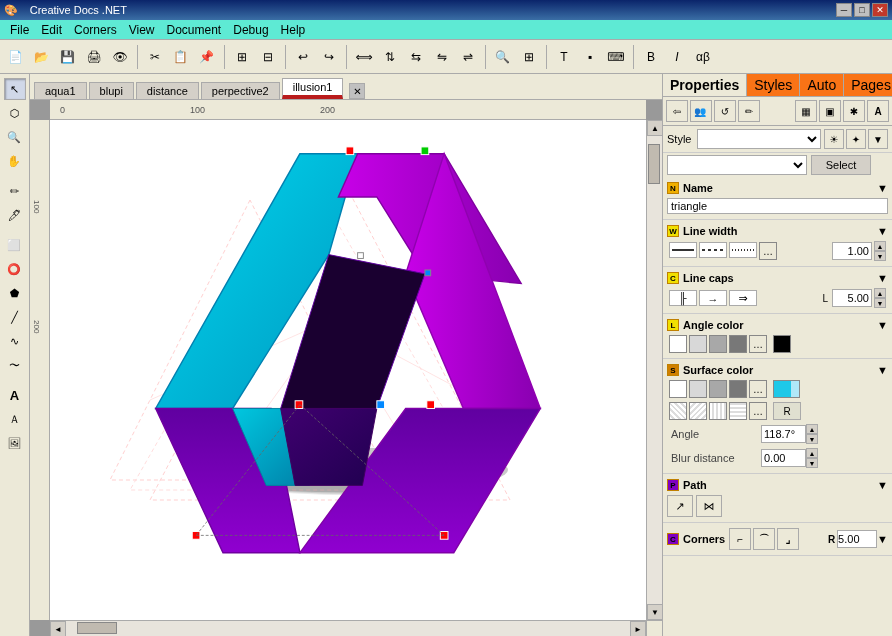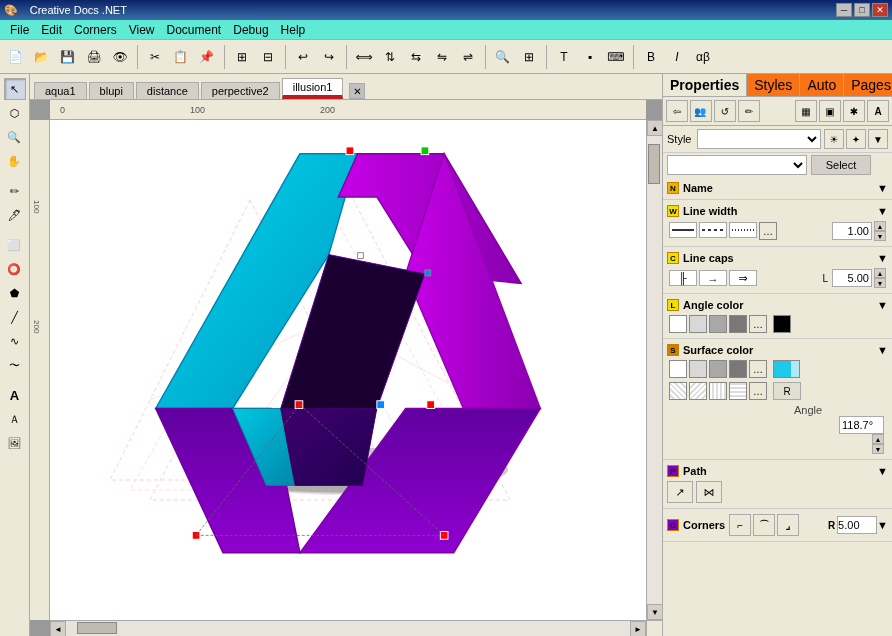--- a/index.html
+++ b/index.html
@@ -359,23 +359,22 @@
       background: #d4d0c8;
       border: 1px solid #aaa;
       display: flex; align-items: center; justify-content: center;
       font-size: 7px; cursor: pointer;
     }
     .spin-group { display: flex; flex-direction: column; }
 
     
     .angle-row {
       display: flex;
-      align-items: flex-end;
+      align-items: center;
       padding: 2px 4px;
-      flex-direction: column;
     }
     .angle-label { width: 90px; font-size: 11px; color: #444; }
     .angle-input {
       width: 45px; height: 18px;
       border: 1px solid #aaa;
       font-size: 11px;
       padding: 0 2px;
     }
 
     
@@ -661,20 +660,23 @@
         <select class="select-dropdown" style="width:140px;margin-right:4px;"></select>
         <button class="select-btn" style="max-width:60px;">Select</button>
       </div>
 
       <div class="prop-section">
         <div class="prop-header">
           <div class="prop-header-icon" style="background:#f0b000;">N</div>
           <span>Name</span>
           <span class="prop-expand">▼</span>
         </div>
+        <div class="prop-row">
+          <input class="prop-input" type="text" value="triangle" style="">
+        </div>
       </div>
 
       <div class="prop-section">
         <div class="prop-header">
           <div class="prop-header-icon" style="background:#f0e000;">W</div>
           <span>Line width</span>
           <span class="prop-expand">▼</span>
         </div>
         <div class="line-width-row">
 
@@ -767,20 +769,28 @@
           <span class="angle-label">Angle</span>
           <input class="angle-input" type="text" value="118.7°" style="">
           <div class="spin-group">
             <div class="spin-btn">▲</div>
             <div class="spin-btn">▼</div>
           </div>
         </div>
 
 
 
+        <div class="angle-row">
+          <span class="angle-label">Blur distance</span>
+          <input class="angle-input" type="text" value="0.00" style="">
+          <div class="spin-group">
+            <div class="spin-btn">▲</div>
+            <div class="spin-btn">▼</div>
+          </div>
+        </div>
       </div>
 
       <div class="path-section">
         <div class="prop-header">
           <div class="prop-header-icon" style="background:#8000c0;">P</div>
           <span>Path</span>
           <span class="prop-expand">▼</span>
         </div>
         <div class="path-btns">
           <button class="path-btn">↗</button>

